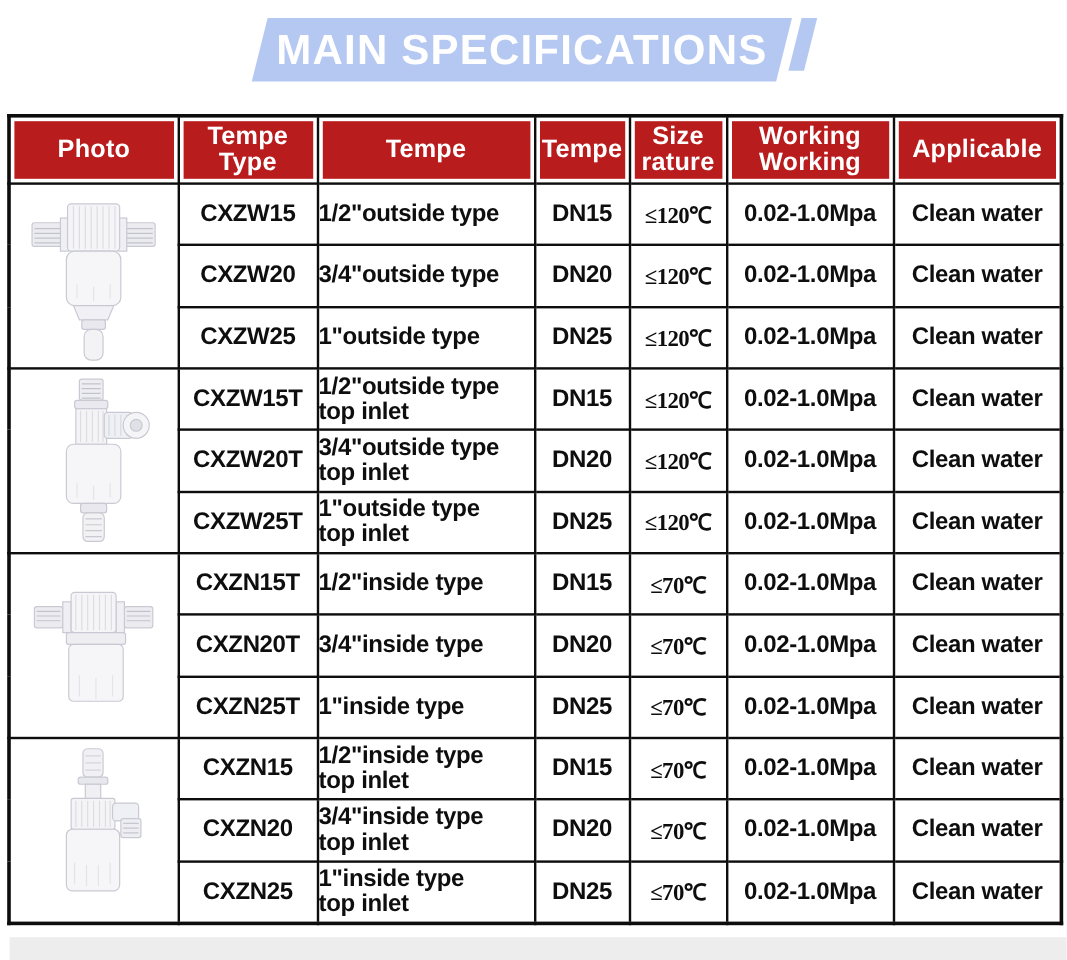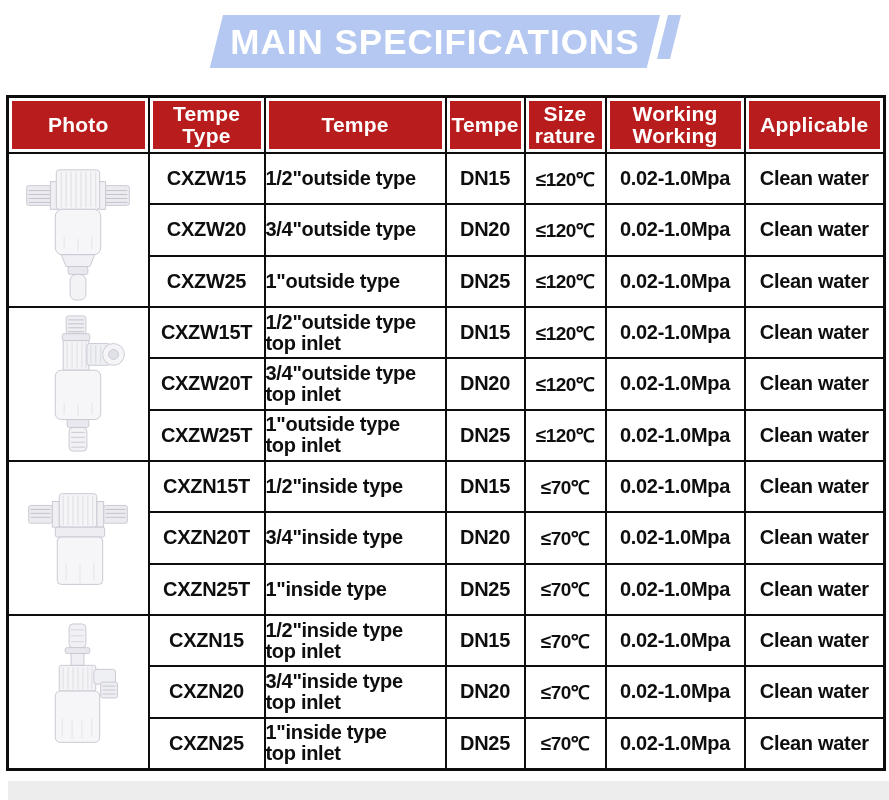--- a/index.html
+++ b/index.html
@@ -20,21 +20,21 @@
           table-layout:fixed;border:3px solid #0d0d0d;}
   table.spec td,table.spec th{border:2px solid #0d0d0d;padding:0;overflow:hidden;}
   tr.hdr{height:54px;}
   tr.row{height:36px;}
   th .hd{margin:3px;height:48px;background:#b91c1c;display:flex;flex-direction:column;
          align-items:center;justify-content:center;color:#fff;font-size:21px;
          font-weight:bold;line-height:1.06;letter-spacing:0.2px;}
   td{color:#0e0e0e;font-weight:bold;font-size:20px;text-align:center;letter-spacing:-0.3px;}
   td.type{text-align:left;padding-left:11px;line-height:1.05;}
   td.type div{min-height:0;}
-  td.temp{letter-spacing:-0.5px;font-family:Liberation Sans, sans-serif;font-size:19px;}
+  td.temp{letter-spacing:-0.5px;font-family:Liberation Serif, serif;font-size:19px;}
   td.photo{background:#fff;text-align:center;vertical-align:middle;}
   td.photo svg{display:block;margin:4px auto 0 auto;}
 
   .bottom-strip{position:absolute;left:8px;right:0;top:781px;height:19px;background:#ededed;}
 </style>
 </head>
 <body>
 
 <div class="page">
 

